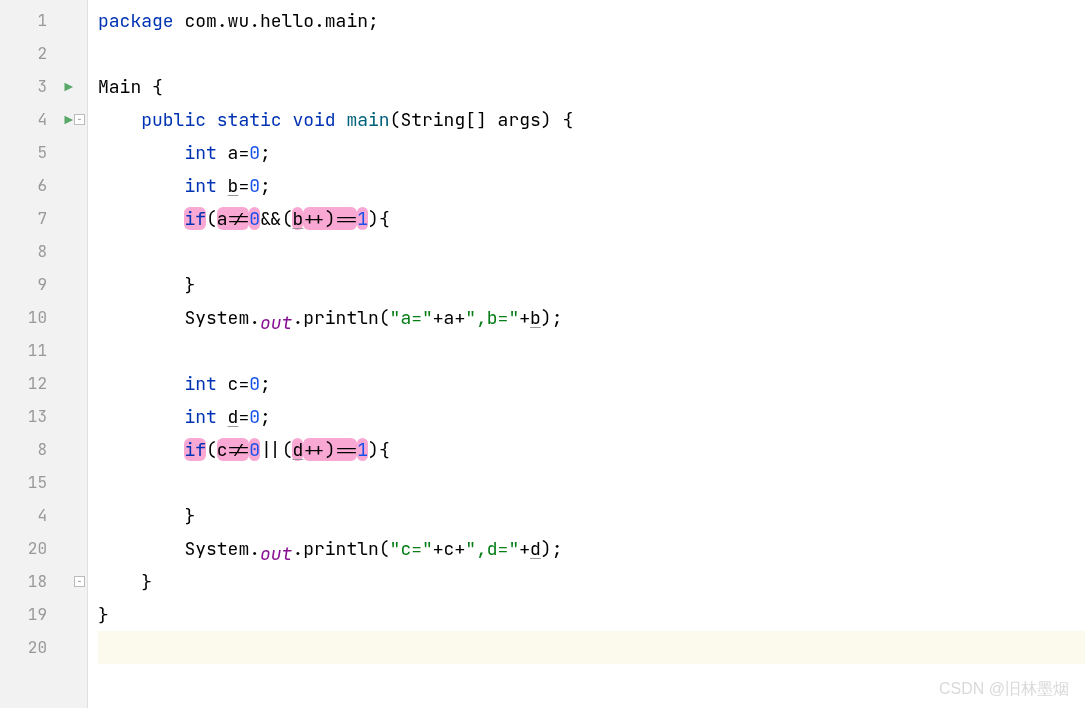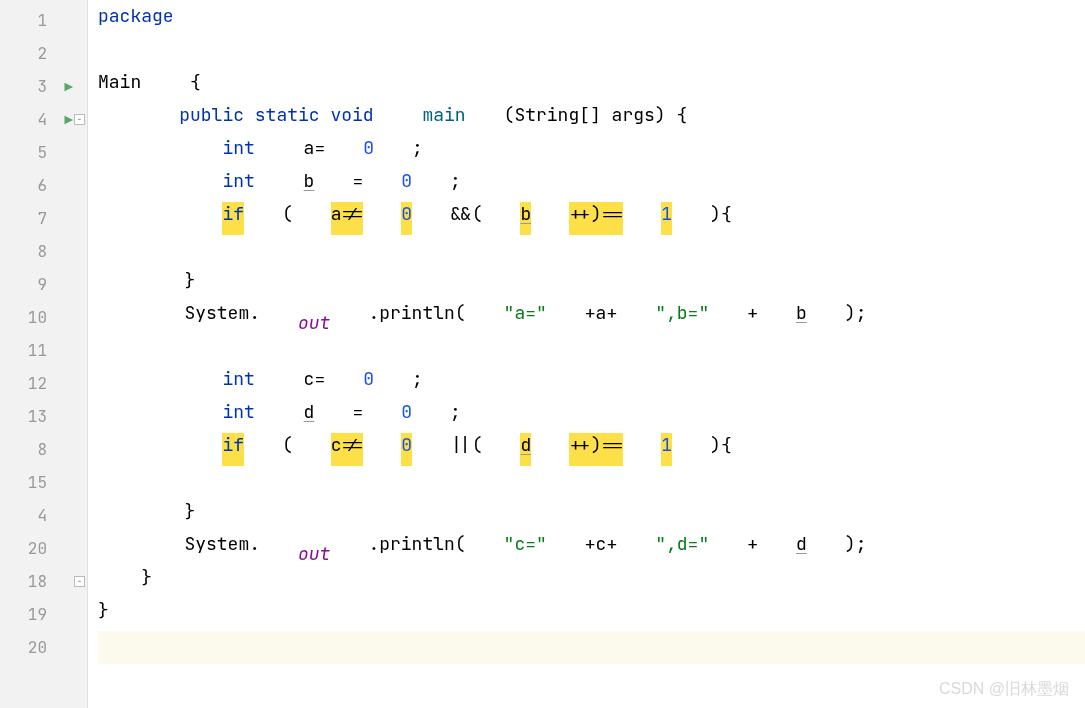--- a/index.html
+++ b/index.html
@@ -55,35 +55,35 @@
     }
     .editor {
       flex: 1;
       padding-top: 4px;
       padding-left: 10px;
       position: relative;
     }
     .code-line {
       height: 33px;
       display: flex;
+      align-items: center;
       white-space: pre;
-      gap: 38px;
     }
     .code-line.current {
       background: #fcfaed;
     }
     .kw { color: #0033b3; }
     .str { color: #067d17; }
     .num { color: #1750eb; }
     .type { color: #000000; }
     .field { color: #871094; font-style: italic; margin-top: 10px; }
     .method { color: #00627a; }
     .punct { color: #000000; }
     .ident { color: #000000; }
-    .hl { background: #fde047; }
+    .hl { background: #f9a8d4; border-radius: 6px; }
     .underline { text-decoration: underline; text-decoration-color: #999; text-underline-offset: 3px; }
     .watermark {
       position: absolute;
       bottom: 8px;
       right: 16px;
       color: #d9d9d9;
       font-size: 16px;
       font-family: sans-serif;
       pointer-events: none;
     }
@@ -152,21 +152,21 @@
     </div>
     <div class="gutter-row">
       <span class="line-number">19</span>
     </div>
     <div class="gutter-row">
       <span class="line-number">20</span>
     </div>
   </div>
 
 <div class="editor">
-<div class="code-line"><span class="kw">package </span></div>
+<div class="code-line"><span class="kw">package </span><span class="ident">com.wu.hello.main;</span></div>
     <div class="code-line"></div>
     <div class="code-line"><span class="type">Main </span><span class="punct">{</span></div>
     <div class="code-line"><span>    </span><span class="kw">public static void </span><span class="method">main</span><span class="punct">(String[] args) {</span></div>
     <div class="code-line"><span>        </span><span class="kw">int </span><span class="ident">a=</span><span class="num">0</span><span class="punct">;</span></div>
     <div class="code-line"><span>        </span><span class="kw">int </span><span class="ident underline">b</span><span class="ident">=</span><span class="num">0</span><span class="punct">;</span></div>
     <div class="code-line"><span>        </span><span class="kw hl">if</span><span class="punct">(</span><span class="ident hl">a!=</span><span class="num hl">0</span><span class="ident">&amp;&amp;(</span><span class="ident hl underline">b</span><span class="ident hl">++)==</span><span class="num hl">1</span><span class="punct">){</span></div>
     <div class="code-line"></div>
     <div class="code-line"><span class="punct">        }</span></div>
     <div class="code-line"><span class="ident">        System.</span><span class="field">out</span><span class="ident">.println(</span><span class="str">"a="</span><span class="ident">+a+</span><span class="str">",b="</span><span class="ident">+</span><span class="ident underline">b</span><span class="punct">);</span></div>
     <div class="code-line"></div>

